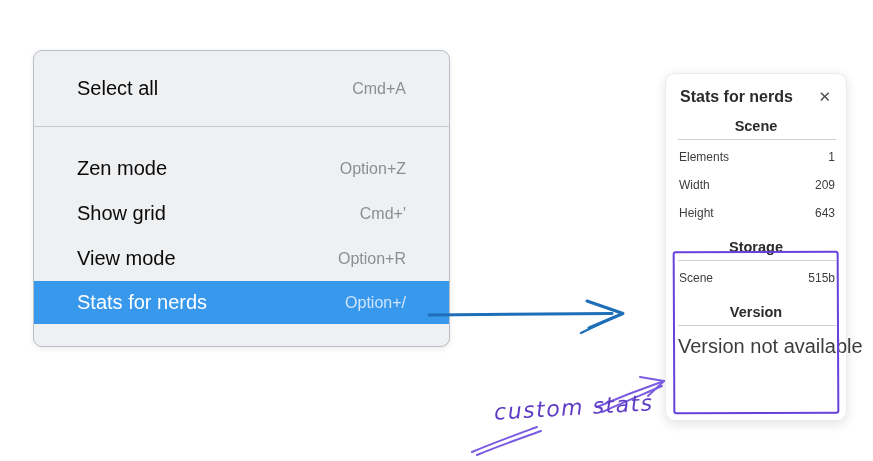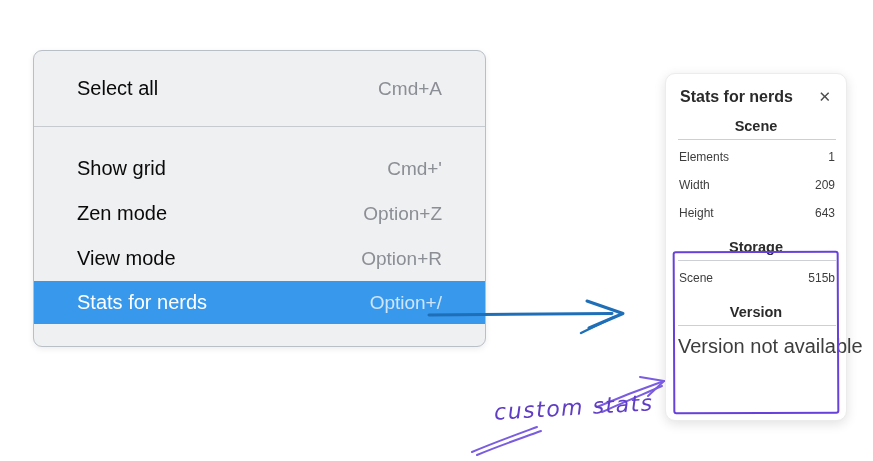--- a/index.html
+++ b/index.html
@@ -8,38 +8,38 @@
     background: #ffffff;
     font-family: "Liberation Sans", sans-serif;
     overflow: hidden;
     position: relative;
   }
   .stage { position: absolute; inset: 0; }
 
   
   .menu {
     position: absolute; left: 33px; top: 50px;
-    width: 453px; height: 297px;
+    width: 417px; height: 297px;
     background: var(--menu-bg);
     border: 1px solid var(--menu-border);
     border-radius: 9px;
     box-shadow: 0 2px 6px rgba(0,0,0,0.08);
     box-sizing: border-box;
     overflow: hidden;
   }
   .menu-item {
     display: flex; justify-content: space-between; align-items: center;
     padding: 0 43px;
     height: 45px;
     font-size: 20px;
     cursor: default;
   }
   .menu-item.first { height: 75px; }
   .mi-label { color: var(--menu-label); }
-  .mi-shortcut { color: var(--menu-shortcut); font-size: 19px; }
+  .mi-shortcut { color: var(--menu-shortcut); font-size: 16px; }
   .menu-divider { height: 1px; background: var(--menu-divider); }
   .menu-group2 { padding-top: 19px; }
   .menu-item.selected { background: var(--hl-bg); height: 43px; }
   .menu-item.selected .mi-label { color: var(--hl-label); }
   .menu-item.selected .mi-shortcut { color: var(--hl-shortcut); }
 
   
   .panel {
     position: absolute; left: 665px; top: 73px;
     width: 182px; height: 348px;
@@ -107,26 +107,26 @@
   <div class="menu" id="menu">
       <div>
         <div class="menu-item first">
           <span class="mi-label">Select all</span>
           <span class="mi-shortcut">Cmd+A</span>
         </div>
       </div>
       <div class="menu-divider"></div>
       <div class="menu-group2">
         <div class="menu-item">
+          <span class="mi-label">Zen mode</span>
+          <span class="mi-shortcut">Option+Z</span>
+        </div>
+        <div class="menu-item">
           <span class="mi-label">Show grid</span>
           <span class="mi-shortcut">Cmd+'</span>
-        </div>
-        <div class="menu-item">
-          <span class="mi-label">Zen mode</span>
-          <span class="mi-shortcut">Option+Z</span>
         </div>
         <div class="menu-item">
           <span class="mi-label">View mode</span>
           <span class="mi-shortcut">Option+R</span>
         </div>
         <div class="menu-item selected">
           <span class="mi-label">Stats for nerds</span>
           <span class="mi-shortcut">Option+/</span>
         </div>
       </div>

